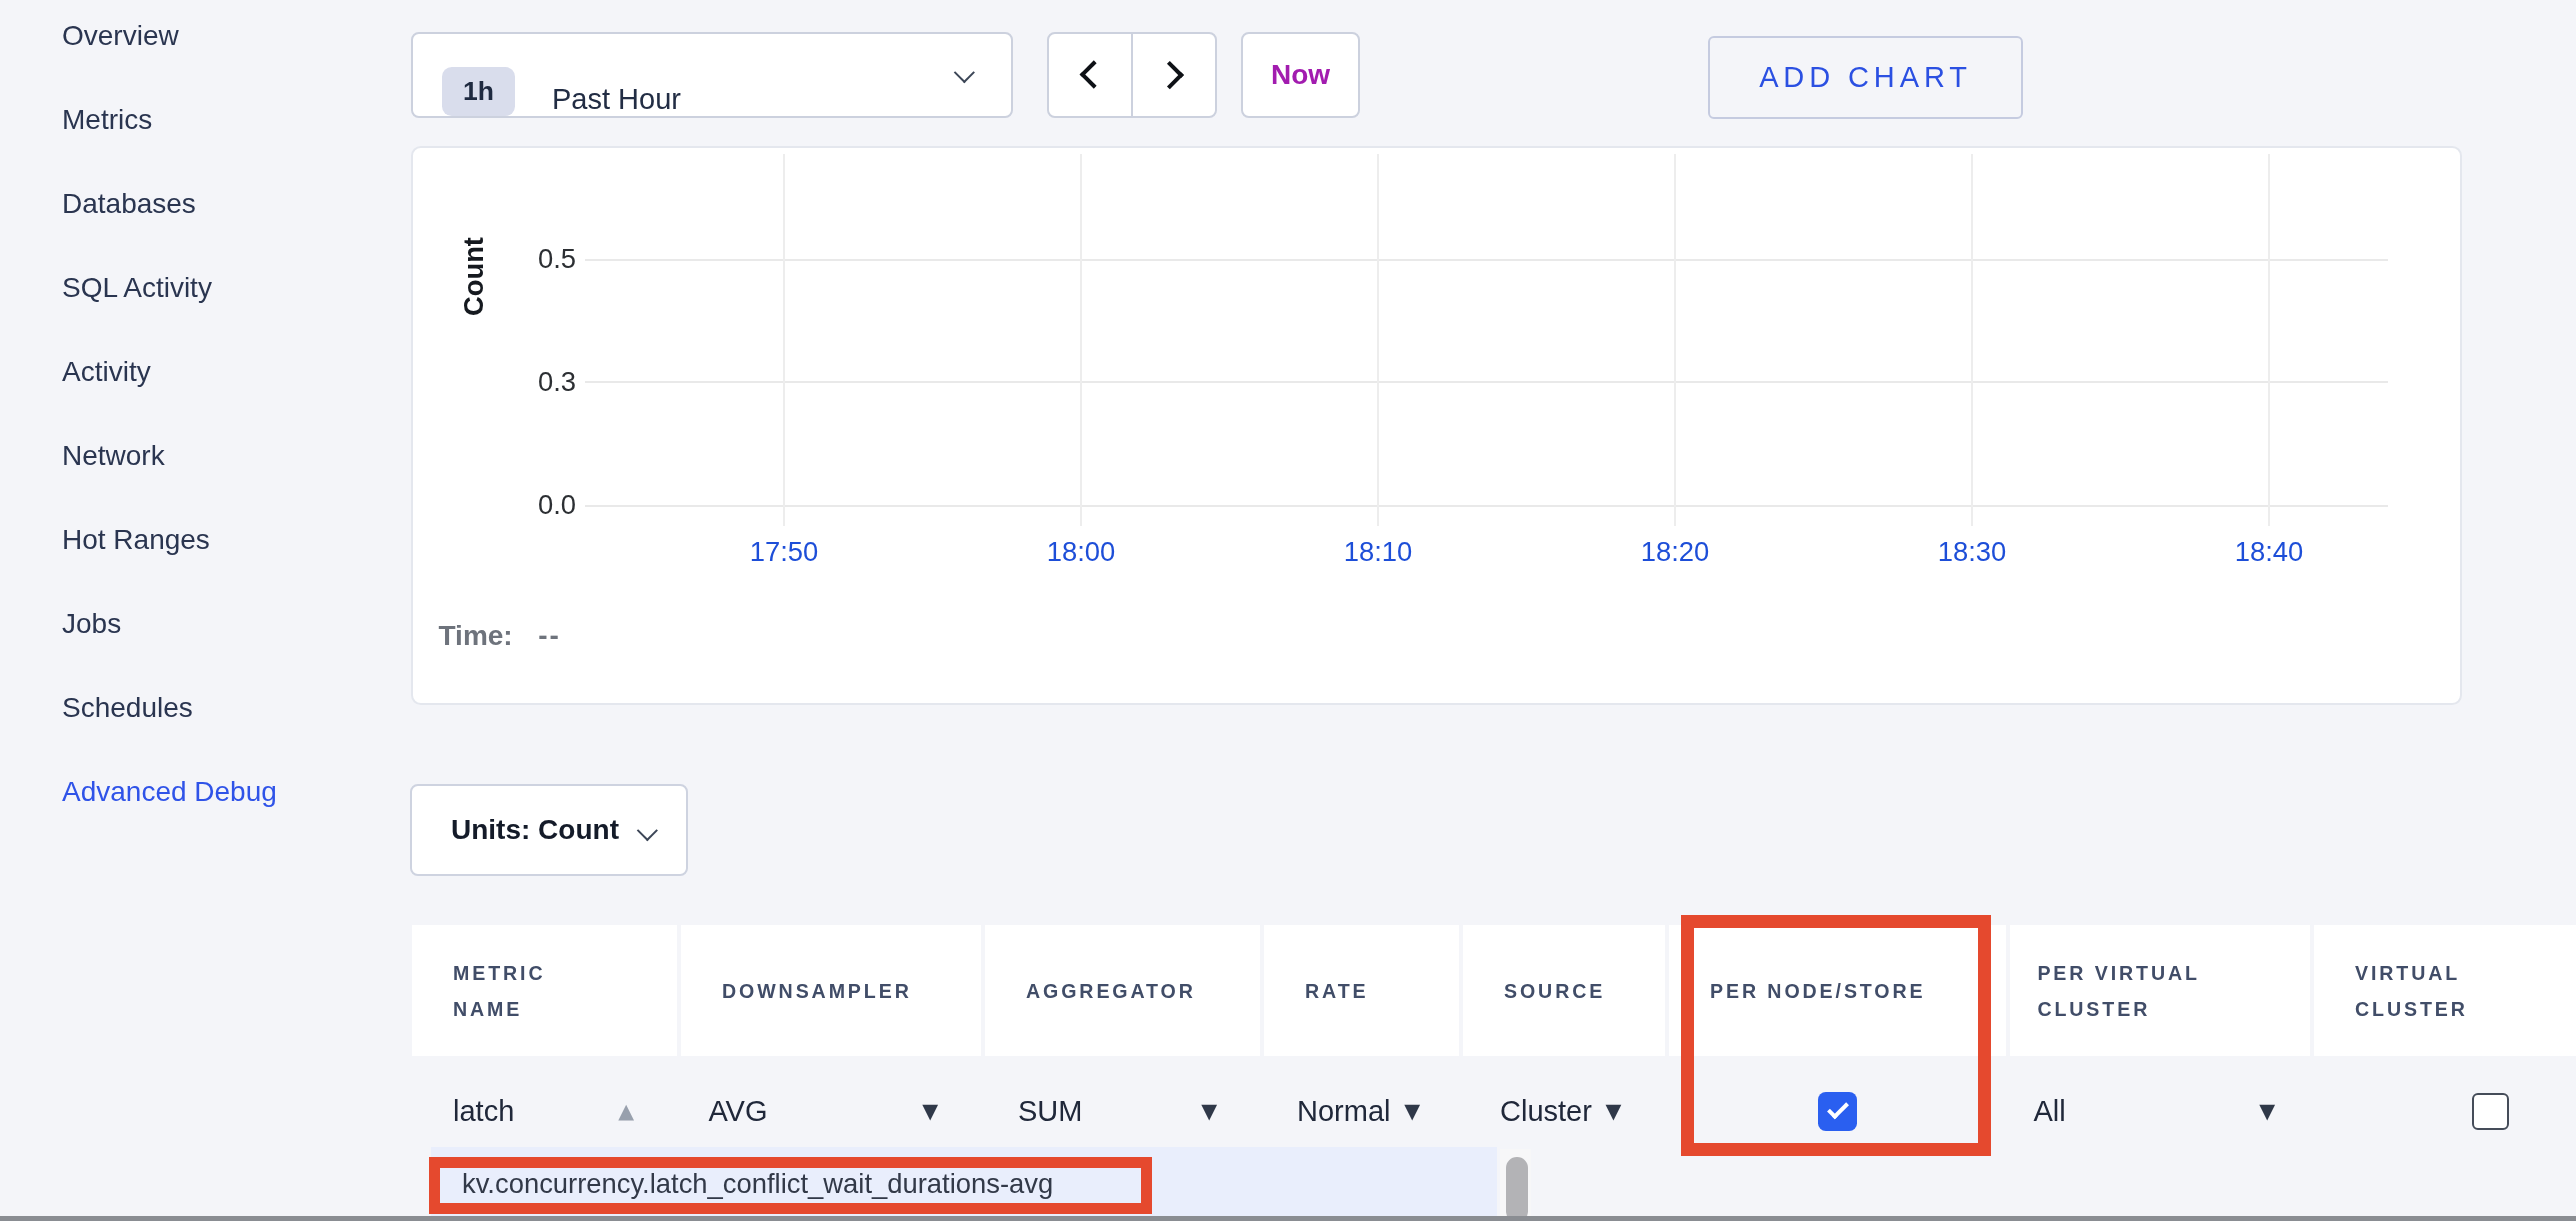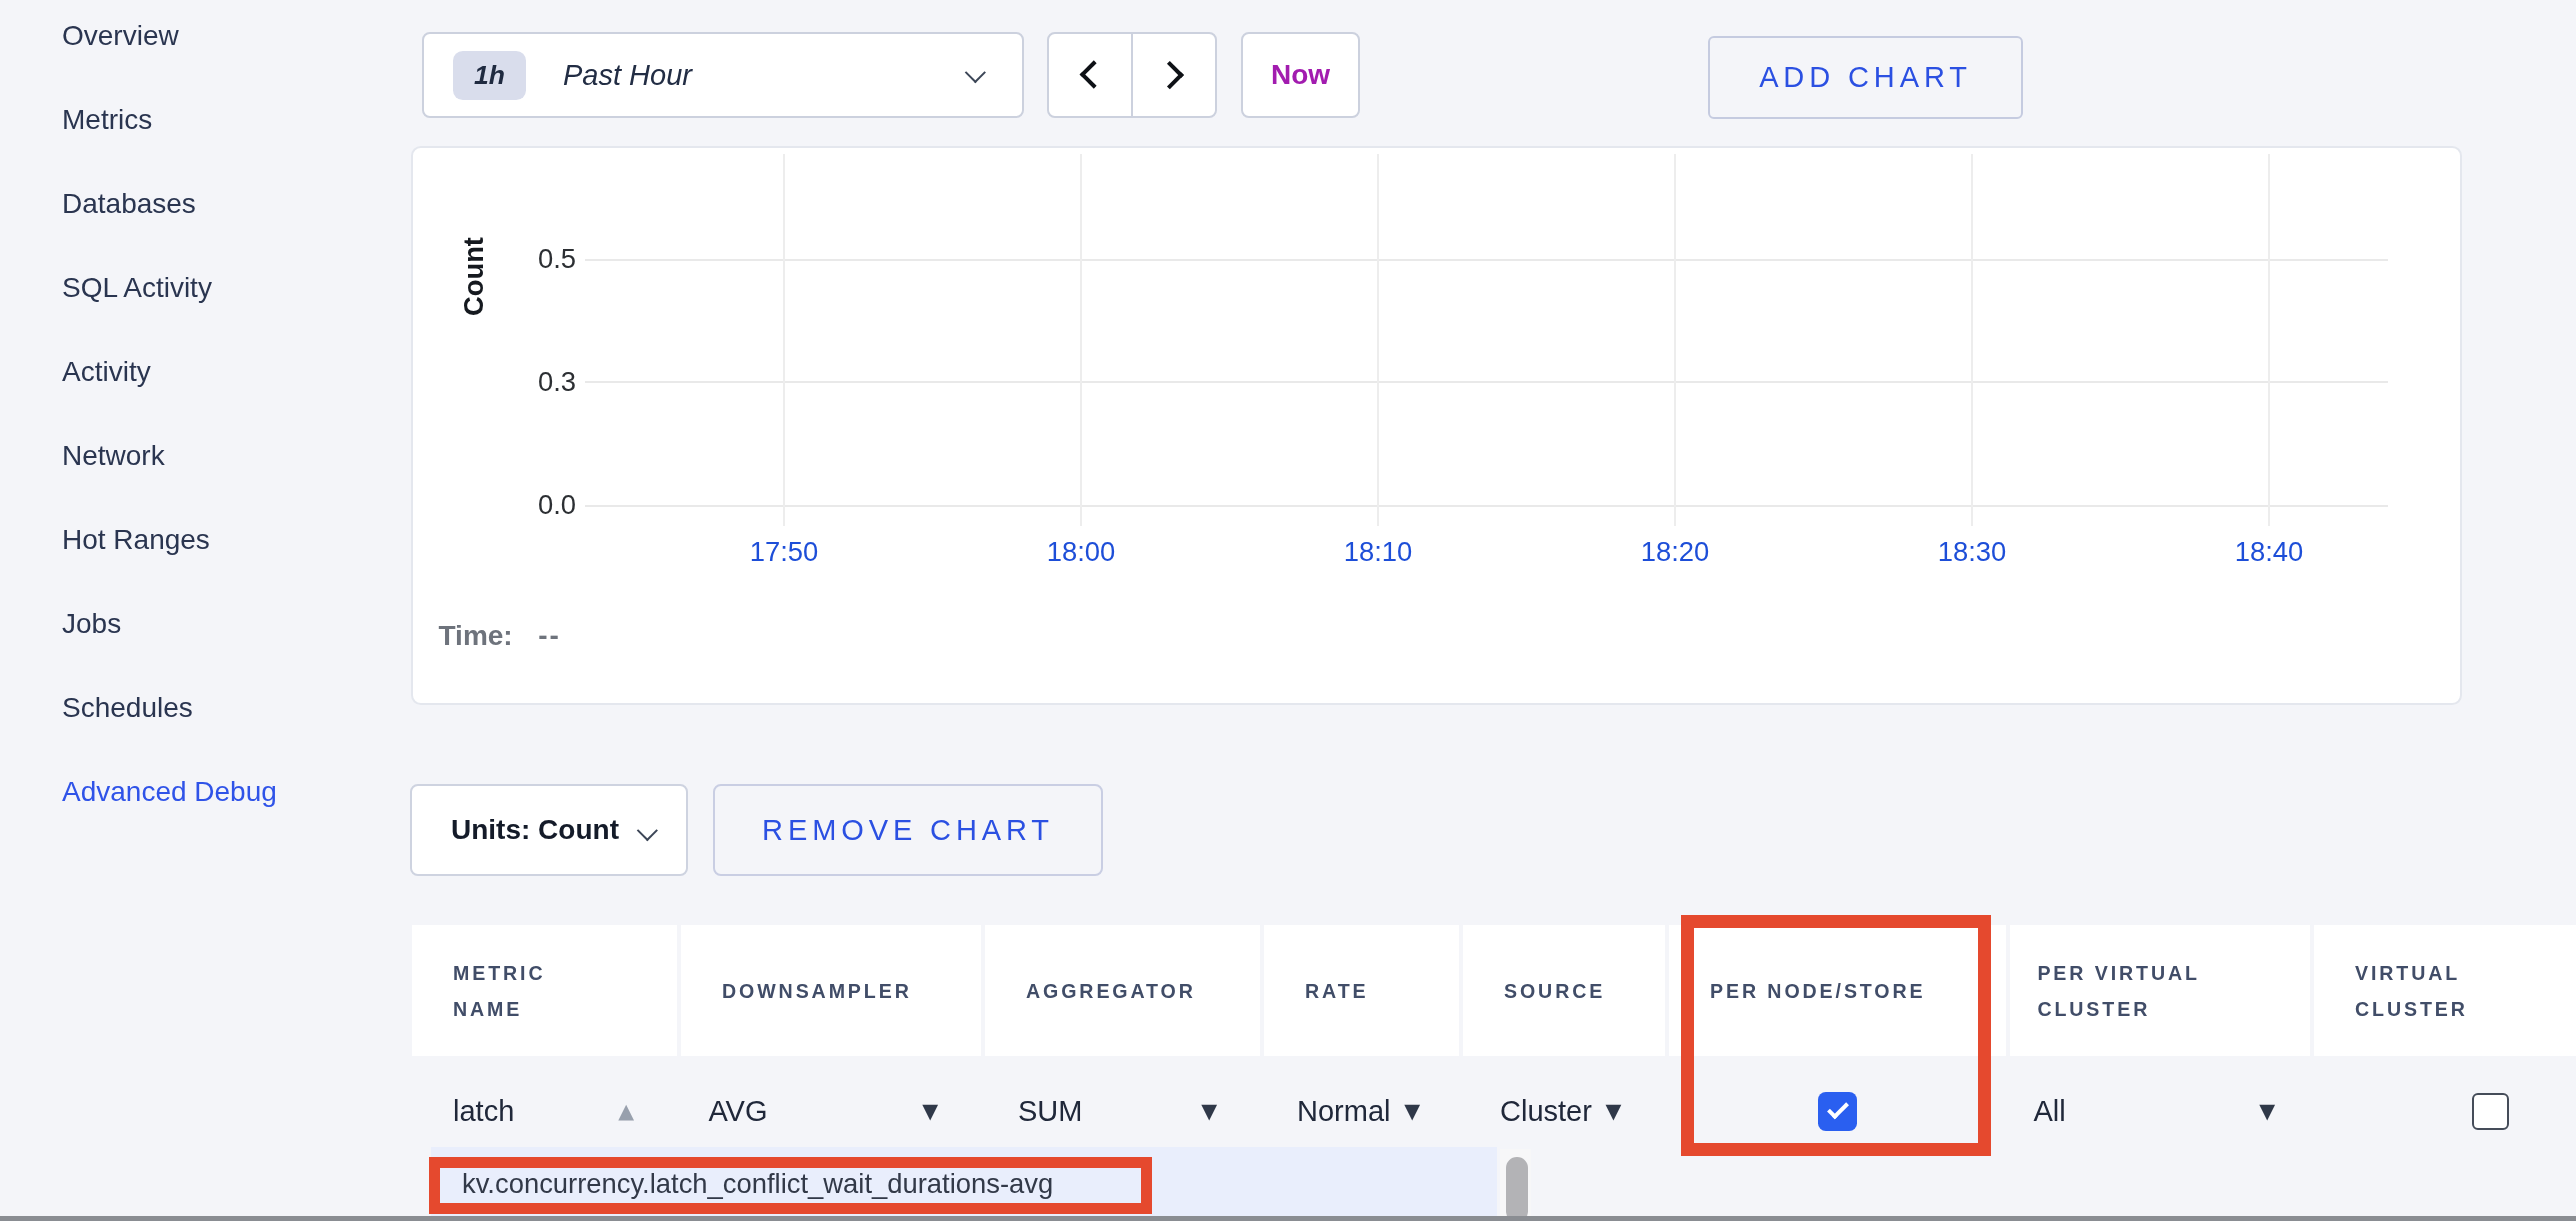--- a/index.html
+++ b/index.html
@@ -7,22 +7,22 @@
   .stage {
     position:relative; width:2576px; height:1221px; overflow:hidden;
     background:#f4f5f9; font-family:"Liberation Sans","DejaVu Sans",sans-serif;
     color:#222a3c;
   }
   
   .sidebar { position:absolute; left:62px; top:-5.9px; list-style:none; }
   .sidebar li { height:84px; display:flex; align-items:center; font-size:28px; color:#2a3550; cursor:pointer; }
   .sidebar li.active { color:#2f53e8; }
   
-  .timepicker { position:absolute; left:422px; top:32px; width:602px; height:86px;
-    background:#fff; border:2px solid #ccd1de; border-radius:7.8px; display:flex; align-items:center; cursor:pointer;font-style:italic; }
+  .timepicker { position:absolute; left:411px; top:32px; width:602px; height:86px;
+    background:#fff; border:2px solid #ccd1de; border-radius:7.8px; display:flex; align-items:flex-end; cursor:pointer; }
   .time-badge { margin-left:29px; width:73px; height:49px; background:#d9ddec; border-radius:9.8px;
     display:flex; align-items:center; justify-content:center; font-size:26.5px; font-weight:700; color:#1f2a40; }
   .time-label { margin-left:37px; font-size:29px; color:#222d44; }
   .chev { display:inline-block; width:14.7px; height:14.7px; border-right:2.9px solid #3c4657; border-bottom:2.9px solid #3c4657; transform:rotate(45deg); }
   .timepicker .chev { position:absolute; right:39px; top:31px; }
   .arrow-group { position:absolute; left:1047px; top:32px; display:flex; }
   .arrow-btn { width:85px; height:86px; background:#fff; border:2px solid #ccd1de;
     display:flex; align-items:center; justify-content:center; cursor:pointer; }
   .arrow-btn.prev { border-radius:7.8px 0 0 7.8px; border-right-width:1px; }
   .arrow-btn.next { border-radius:0 7.8px 7.8px 0; border-left-width:1px; }
@@ -142,21 +142,20 @@
     <div class="xtick" style="left:1797px">18:40</div>
     <div class="time-row">
       <span>Time:</span><span class="val">--</span>
     </div>
   </div>
 
   <div class="units-box">
     <span class="txt">Units: Count</span>
     <span class="chev"></span>
   </div>
-  <div class="remove-chart-btn">REMOVE CHART</div>
 
   <div class="cols hdr">
     <div class="cell">
         <span class="w130">METRIC NAME</span>
       </div>
     <div class="cell">
         <span>DOWNSAMPLER</span>
       </div>
     <div class="cell">
         <span>AGGREGATOR</span>

